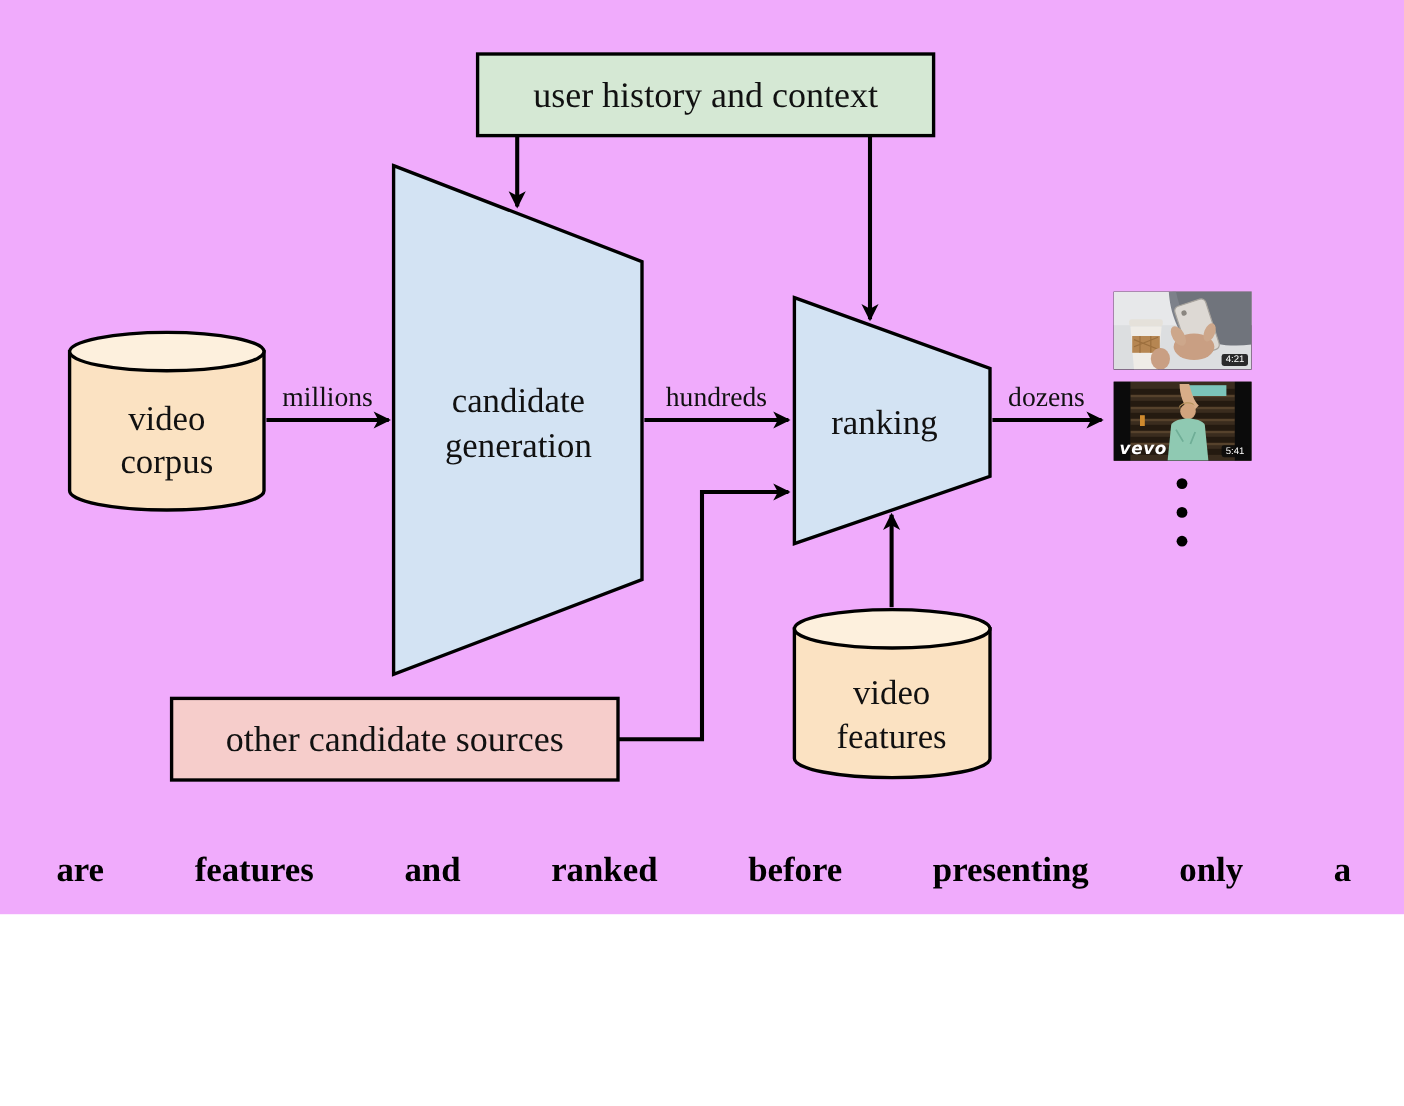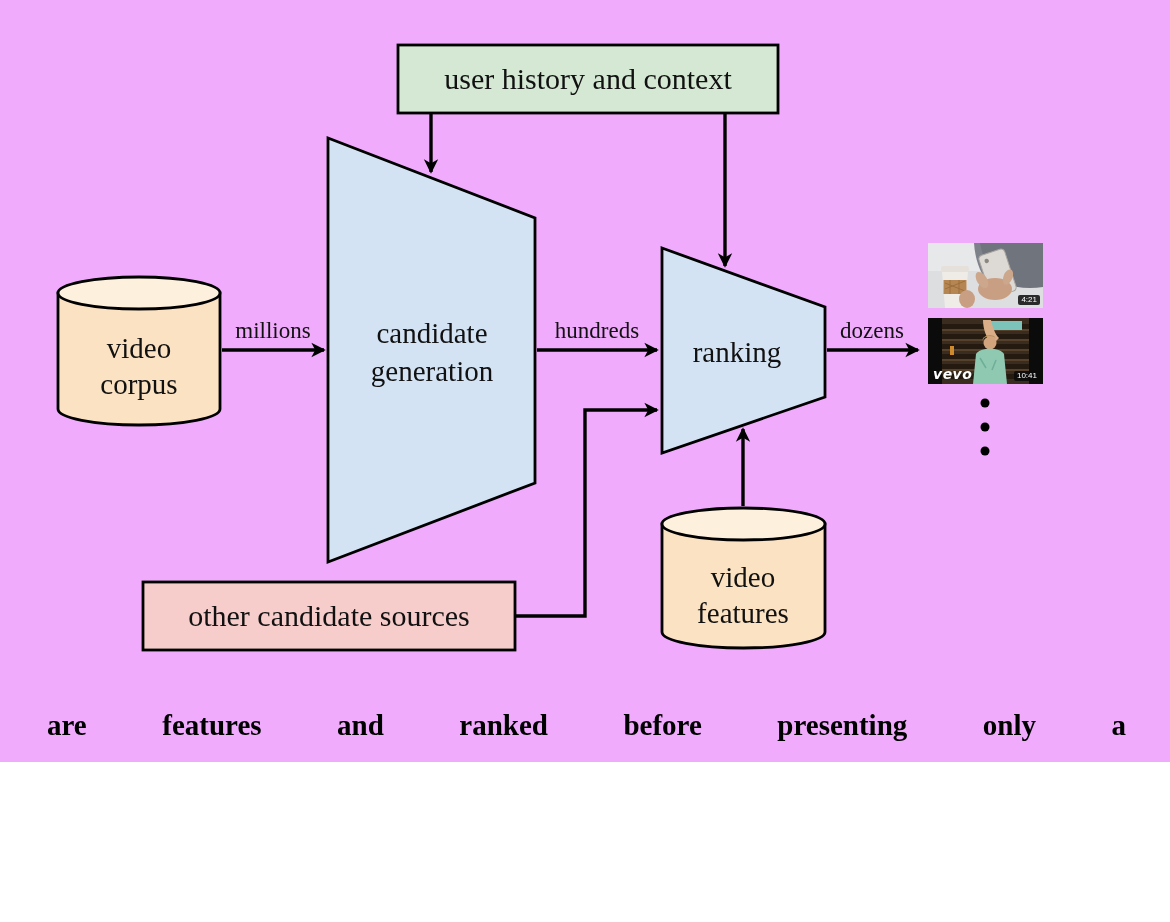--- a/index.html
+++ b/index.html
@@ -124,20 +124,20 @@
       <rect x="101" y="0" width="14" height="66" fill="#0b0b0b"></rect>
       <rect x="58" y="3" width="36" height="9" fill="#7cc4ba"></rect>
       <rect x="22" y="28" width="4" height="9" fill="#cf8a2e"></rect>
       <path d="M55,2 L63,2 C65,10 67,16 71,20 L64,27 C58,19 55,11 55,2 Z" fill="#d8ad88"></path>
       <circle cx="62" cy="25" r="6.5" fill="#d2a47e"></circle>
       <path d="M54,24 a8,7 0 0 1 15,-2 l-3,-4 a9,8 0 0 0 -11,2 Z" fill="#b7935c"></path>
       <path d="M48,36 C52,29 72,29 76,36 L79,66 L45,66 Z" fill="#8fc9b2"></path>
       <path d="M52,40 L58,50 M68,42 L64,52" stroke="#6fae97" stroke-width="1.5" fill="none"></path>
     </svg>
     <span class="vevo">vevo</span>
-    <span class="badge">10:41</span>
+    <span class="badge">5:41</span>
   </div>
 
   <div class="caption">
     <div class="cap-line just">are features and ranked before presenting only a</div>
   </div>
 
 </div>
 
 </body></html>

